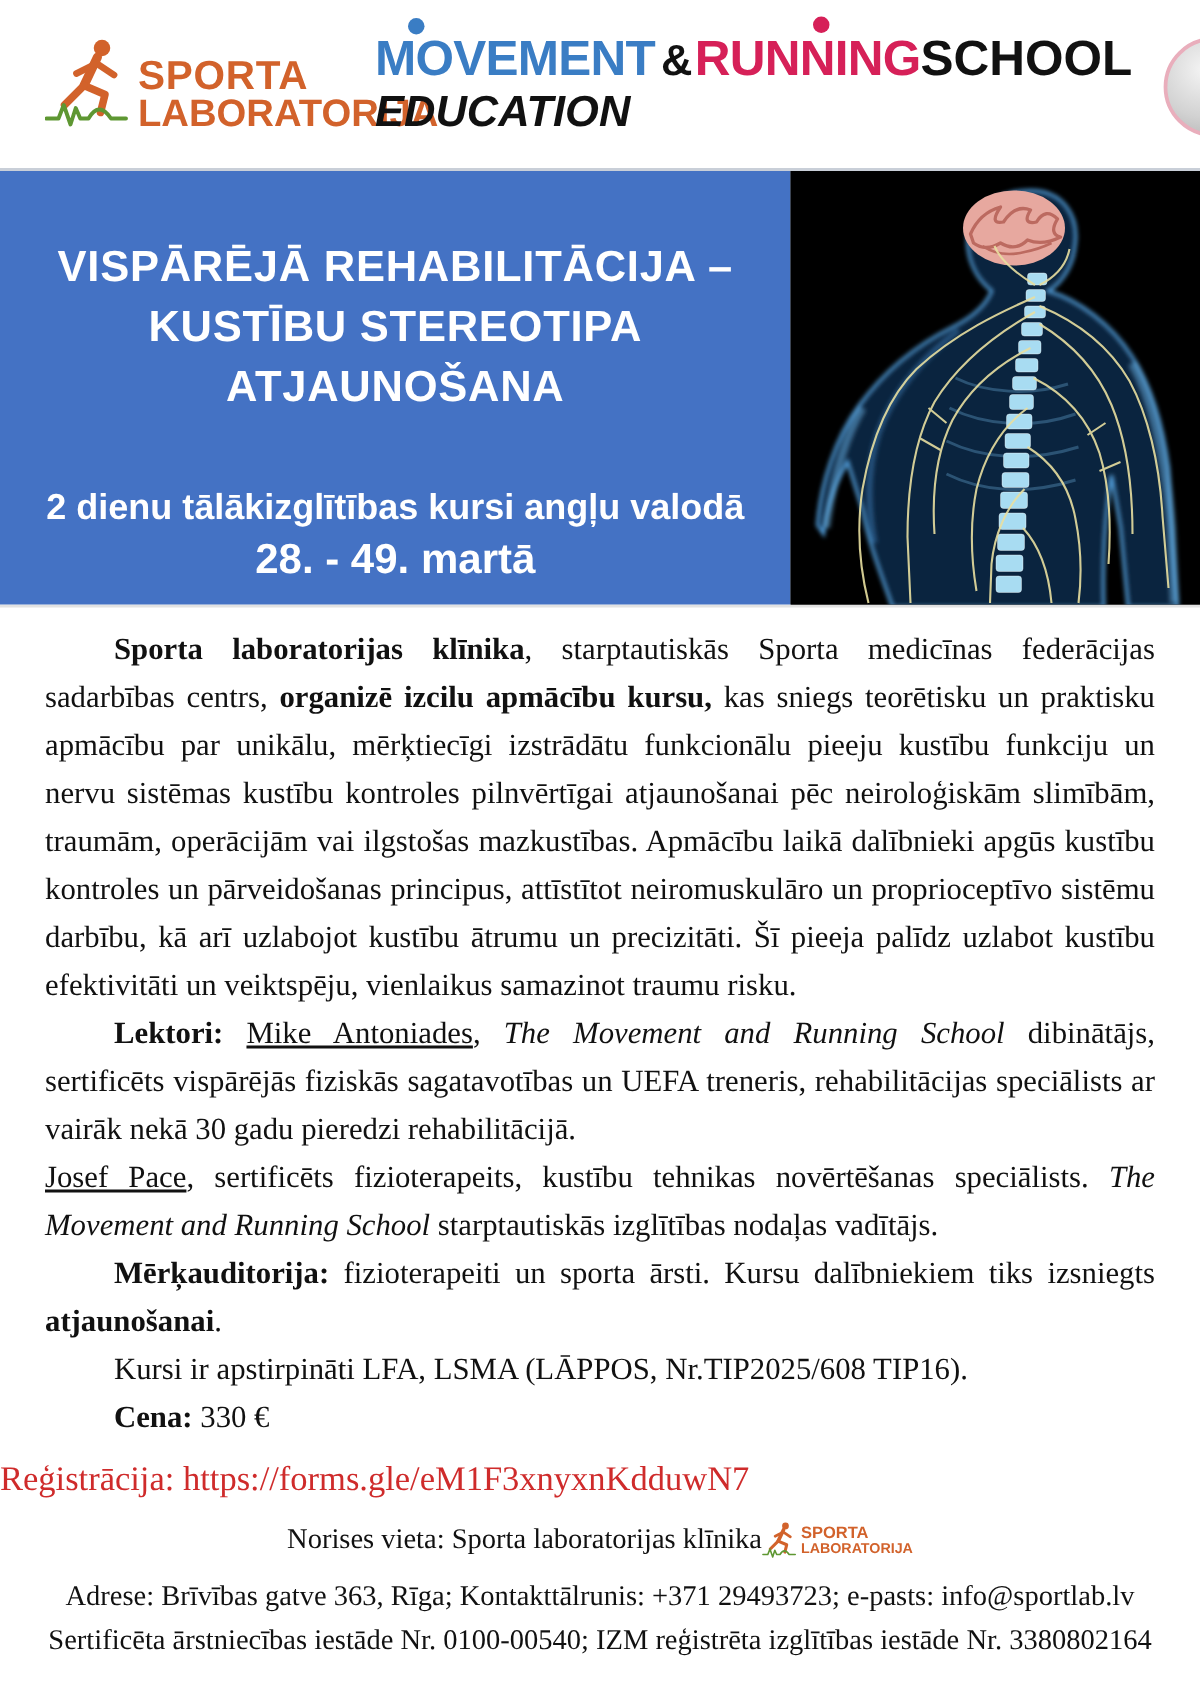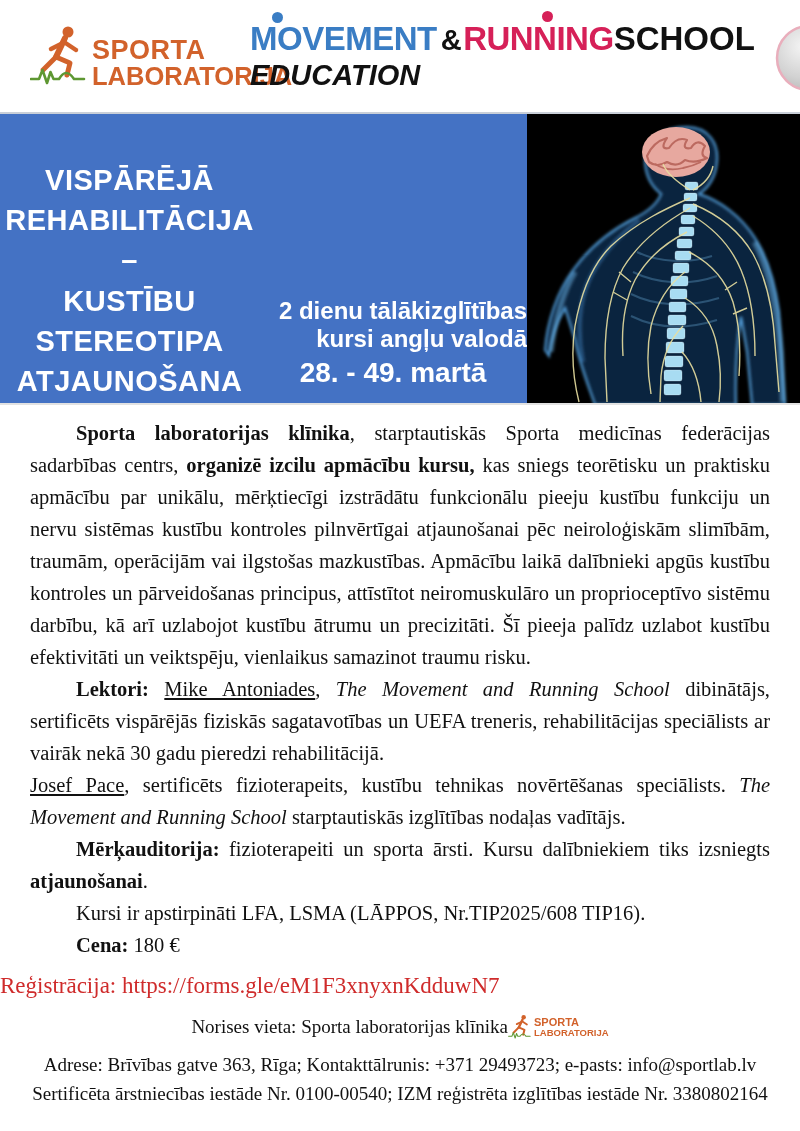--- a/index.html
+++ b/index.html
@@ -45,21 +45,21 @@
     height: 293px;
     display: flex;
     border-top: 2px solid #c9cfd8;
     border-bottom: 2px solid #e2e2e2;
   }
   .banner-blue {
     width: 527px; flex: none;
     background: #4472c4;
     color: #fff;
     font-family: "Liberation Sans", sans-serif;
-    display: flex; align-items: center;
+    display: flex; flex-direction: column; align-items: center;
     text-align: center;
   }
   .banner-title {
     margin-top: 44px;
     font-weight: 700;
     font-size: 29px;
     line-height: 1.38;
     letter-spacing: 0.5px;
   }
   .banner-sub {
@@ -248,21 +248,21 @@
     <p class="indent"><b>Sporta laboratorijas klīnika</b><span>, starptautiskās Sporta medicīnas federācijas sadarbības centrs, </span><b>organizē izcilu apmācību kursu,</b><span> kas sniegs teorētisku un praktisku apmācību par unikālu, mērķtiecīgi izstrādātu funkcionālu pieeju kustību funkciju un nervu sistēmas kustību kontroles pilnvērtīgai atjaunošanai pēc neiroloģiskām slimībām, traumām, operācijām vai ilgstošas mazkustības. Apmācību laikā dalībnieki apgūs kustību kontroles un pārveidošanas principus, attīstītot neiromuskulāro un proprioceptīvo sistēmu darbību, kā arī uzlabojot kustību ātrumu un precizitāti. Šī pieeja palīdz uzlabot kustību efektivitāti un veiktspēju, vienlaikus samazinot traumu risku.</span></p>
 
     <p class="indent"><b>Lektori: </b><u>Mike Antoniades</u><span>, </span><i>The Movement and Running School</i><span> dibinātājs, sertificēts vispārējās fiziskās sagatavotības un UEFA treneris, rehabilitācijas speciālists ar vairāk nekā 30 gadu pieredzi rehabilitācijā.</span></p>
 
     <p><u>Josef Pace</u><span>, sertificēts fizioterapeits, kustību tehnikas novērtēšanas speciālists. </span><i>The Movement and Running School</i><span> starptautiskās izglītības nodaļas vadītājs.</span></p>
 
     <p class="indent"><b>Mērķauditorija:</b><span> fizioterapeiti un sporta ārsti. Kursu dalībniekiem tiks izsniegts </span><b>atjaunošanai</b><span>.</span></p>
 
     <p class="indent"><span>Kursi ir apstirpināti LFA, LSMA (LĀPPOS, Nr.TIP2025/608 TIP16).</span></p>
 
-    <p class="indent"><b>Cena:</b><span> 180 €</span></p>
+    <p class="indent"><b>Cena:</b><span> 330 €</span></p>
   </div>
 
   <div class="reg-line">
     <a href="#">Reģistrācija: https://forms.gle/eM1F3xnyxnKdduwN7</a>
   </div>
 
   <div class="footer">
     <div class="venue-row">
       <span>Norises vieta: Sporta laboratorijas klīnika</span>
       <span class="mini-logo">

